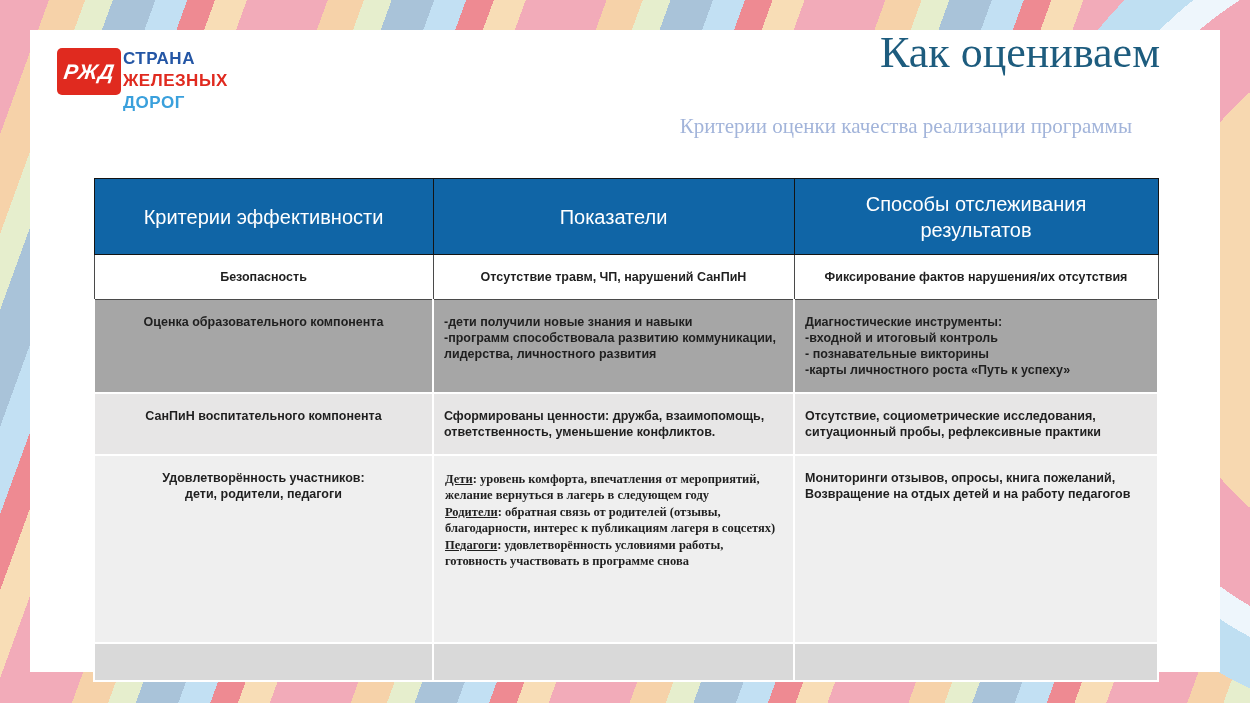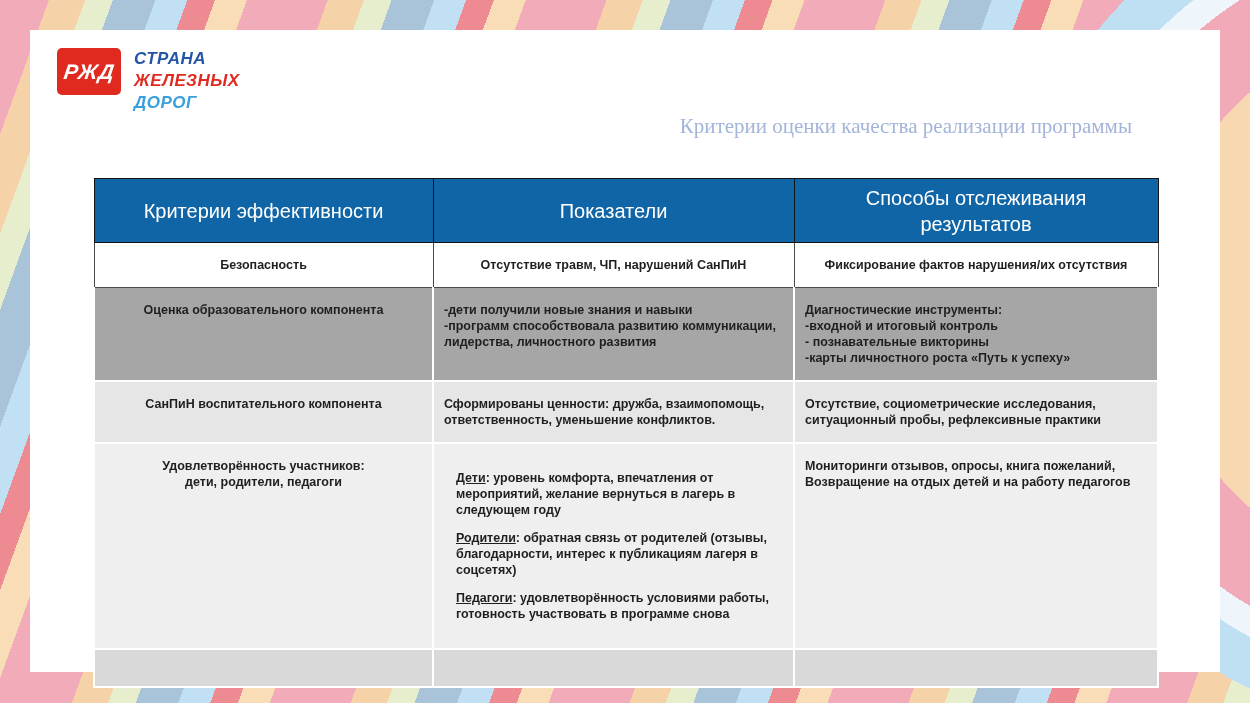--- a/index.html
+++ b/index.html
@@ -24,21 +24,21 @@
   .logo { position:absolute; left:27px; top:18px; display:flex; align-items:flex-start; }
   .logo-mark {
     width:64px; height:47px; background:#e02a1f; border-radius:5px;
     display:flex; align-items:center; justify-content:center;
   }
   .logo-mark span {
     color:#fff; font-weight:bold; font-style:italic; font-size:21px;
     transform:skewX(-8deg); letter-spacing:1px;
     font-family:"Liberation Sans", sans-serif;
   }
-  .logo-word { margin-left:13px; font-weight:bold; font-size:17px; line-height:22px; letter-spacing:.5px;font-style:italic; }
+  .logo-word { margin-left:2px; font-weight:bold; font-size:17px; line-height:22px; letter-spacing:.5px; }
   .lw1 { color:#2456a5; }
   .lw2 { color:#e02a1f; }
   .lw3 { color:#3aa0dc; }
   
   .title {
     position:absolute; top:-6px; right:60px; text-align:right; z-index:2;
     font-family:"Liberation Serif", serif; font-size:44px; line-height:57px;
     color:#1d5c7e; white-space:nowrap;
   }
   .subtitle {
@@ -65,51 +65,52 @@
   tr.r1 td { text-align:center; vertical-align:middle; }
   tr.r2 td { vertical-align:top; }
   tr.r2 td.c1, tr.r2 td.c2, tr.r2 td.c3 { text-align:center; }
   tr.r2 .ln { line-height:25px; margin-top:3px; }
   tr.r3 td { background:#a6a6a6; border:2px solid #ffffff; border-top:1px solid #454545; vertical-align:top; }
   tr.r4 td { background:#e7e6e6; border:2px solid #ffffff; vertical-align:top; }
   tr.r5 td { background:#efefef; border:2px solid #ffffff; vertical-align:top; }
   tr.r6 td { background:#d9d9d9; border:2px solid #ffffff; }
   td.center { text-align:center; }
   .u { text-decoration:underline; }
-  .para { margin:12px; }
+  .para { margin:1px;font-family:Liberation Serif, serif; }
 </style>
 </head>
 <body>
 
 <div class="slide">
   <div class="content">
 
     <div class="logo">
       <div class="logo-mark">
         <span>РЖД</span>
       </div>
       <div class="logo-word">
         <div class="lw1">СТРАНА</div>
         <div class="lw2">ЖЕЛЕЗНЫХ</div>
         <div class="lw3">ДОРОГ</div>
       </div>
     </div>
 
     <div class="title">
+      <div>Как оцениваем</div>
     </div>
     <div class="subtitle">Критерии оценки качества реализации программы</div>
 
     <table class="tbl">
       <colgroup>
         <col style="width:339px">
           <col style="width:361px">
           <col style="width:364px">
       </colgroup>
       <tbody>
-          <tr class="hdr" style="height:64px">
+          <tr class="hdr" style="height:76px">
         <td>Критерии эффективности</td>
         <td>Показатели</td>
         <td>Способы отслеживания результатов</td>
       </tr>
 
       <tr class="r1" style="height:30px">
         <td class="body">Безопасность</td>
         <td class="body">Отсутствие травм, ЧП, нарушений СанПиН</td>
         <td class="body">Фиксирование фактов нарушения/их отсутствия</td>
       </tr>

